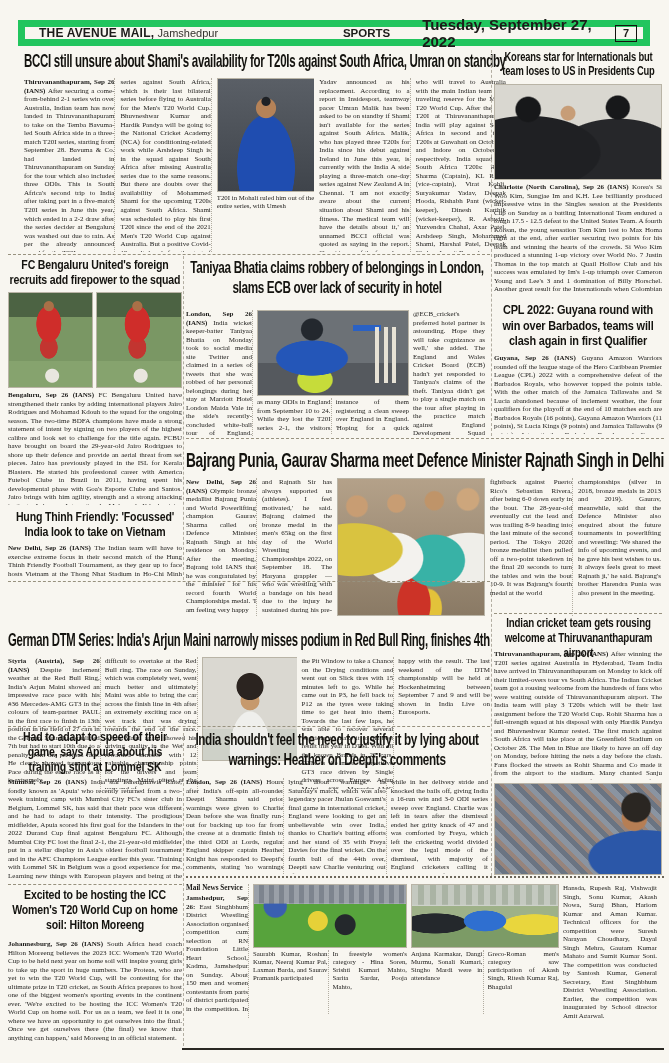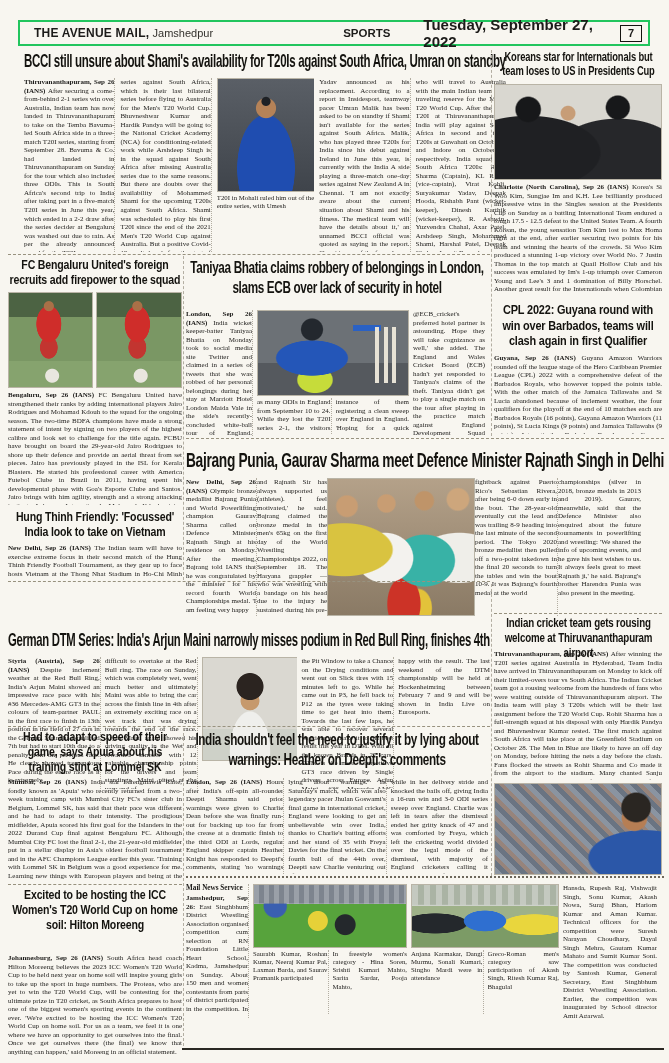--- a/index.html
+++ b/index.html
@@ -1,18 +1,18 @@
 <!DOCTYPE html>
 <html><head>
 <meta charset="utf-8">
 <style>
   html,body{margin:0;padding:0;background:#e9e7e0;}
   .page{position:relative;width:669px;height:1063px;background:#f8f6f0;font-family:"Liberation Serif",serif;color:#1c1b19;overflow:hidden;margin:0 auto;}
   
-  .masthead{position:absolute;left:18px;top:20px;width:632px;height:26px;border:2px solid #22c55e;display:flex;align-items:center;background:#f8f6f0;box-sizing:border-box;}
+  .masthead{position:absolute;left:18px;top:20px;width:632px;height:26px;border:7px solid #22c55e;display:flex;align-items:center;background:#f8f6f0;box-sizing:border-box;}
   .mh-left{flex:0 0 44%;padding-left:14px;font-family:"Liberation Sans",sans-serif;font-size:12px;}
   .mh-paper{font-weight:bold;letter-spacing:.2px;}
   .mh-city{font-size:11px;color:#34322d;}
   .mh-center{flex:0 0 18%;text-align:center;font-family:"Liberation Sans",sans-serif;font-weight:bold;font-size:11.5px;}
   .mh-right{flex:1;display:flex;align-items:center;justify-content:flex-end;gap:8px;padding-right:6px;font-family:"Liberation Sans",sans-serif;}
   .mh-date{font-weight:bold;font-size:15px;}
   .mh-pagebox{border:1.5px solid #14130f;font-weight:bold;font-size:11px;padding:0 7px;line-height:15px;}
   
   .hl-big{font-family:"Liberation Sans",sans-serif;font-weight:bold;color:#14130f;letter-spacing:-.5px;}
   .fitx{display:inline-block;white-space:nowrap;transform-origin:left center;}
@@ -184,21 +184,21 @@
       </div>
     </div>
   </div>
 
   <div class="hr-d" style="left:186px;top:438px;width:478px;"></div>
 
   <div class="abs" style="left:186px;top:448px;width:478px;">
     <div class="hl-big" style="font-size:21px;height:26px;">
       <span class="fitx" style="transform: scaleX(0.655693);">Bajrang Punia, Gaurav Sharma meet Defence Minister Rajnath Singh in Delhi</span>
     </div>
-    <div class="cols" style="margin-top:4px;height:138px;">
+    <div class="cols" style="gap:5px;margin-top:4px;height:138px;">
       <div class="col bt vdot" style="width:70px;">
         <span class="dl">New Delhi, Sep 26 (IANS)</span><span>Olympic bronze medallist Bajrang Punia and World Powerlifting champion Gaurav Sharma called on Defence Minister Rajnath Singh at his residence on Monday. After the meeting, Bajrang told IANS that he was congratulated by the minister for his record fourth World Championships medal. 'I am feeling very happy</span>
       </div>
       <div class="col bt" style="width:70px;">
         <span>and Rajnath Sir has always supported us (athletes). I feel motivated,' he said. Bajrang claimed the bronze medal in the men's 65kg on the first day of the World Wrestling Championships 2022, on September 18. The Haryana grappler — who was wrestling with a bandage on his head due to the injury he sustained during his pre-quarterfinal — produced a spirited</span>
       </div>
       <div class="photo ph-bajrang" style="width:148px;height:138px;"></div>
       <div class="col bt vdot" style="width:82px;">
         <span>fightback against Puerto Rico's Sebastian Rivera, after being 6-0 down early in the bout. The 28-year-old eventually cut the lead and was trailing 8-9 heading into the last minute of the second period. The Tokyo 2020 bronze medallist then pulled off a two-point takedown in the final 20 seconds to turn the tables and win the bout 10-9. It was Bajrang's fourth medal at the world</span>
       </div>
@@ -221,21 +221,21 @@
       <div class="col bt vdot" style="width:92px;">
         <span>difficult to overtake at the Red Bull ring. The race on Sunday, which was completely wet, went much better and ultimately Maini was able to bring the car across the finish line in 4th after an extremely exciting race on a wet track that was drying towards the end of the race. Arjun Maini again showed his driving quality in the Wet and rewarded himself with 12 valuable championship points for the drivers' and team standings. Maini pitted at the very end of</span>
       </div>
       <div class="col" style="width:96px;">
         <div class="photo ph-maini" style="width:96px;height:104px;"></div>
       </div>
       <div class="col bt vdot" style="width:92px;">
         <span>the Pit Window to take a Chance on the Drying conditions and went out on Slick tires with 15 minutes left to go. While he came out in P3, he fell back to P12 as the tyres were taking time to get heat into them. Towards the last few laps, he was able to recover several positions to make it to his best result this year in DTM. With all the known Brands in 27 cars, DTM is the most Competitive GT3 race driven by Single drivers across Europe. Arjun Maini, #36 Mercedes-AMG GT3 'I'm very</span>
       </div>
       <div class="col bt" style="width:92px;">
-        <span>happy with the result. The last weekend of the DTM championship will be held at Hockenheimring between February 7 and 9 and will be shown in India Live on Eurosports.</span>
+        <span>happy with the result. The last weekend of the DTM championship will be held at Hockenheimring between September 7 and 9 and will be shown in India Live on Eurosports.</span>
       </div>
     </div>
   </div>
 
   <div class="hr-d" style="left:8px;top:726px;width:482px;"></div>
 
   <div class="abs" style="left:8px;top:730px;width:174px;">
     <div class="hl-med" style="font-size:12.5px;height:46px;">
       <span class="cx" style="width:206px;margin-left:calc(50% - 103px);transform:scaleX(0.845);">Had to adapt to speed of their game, says Apuia about his training stint at Lommel SK</span>
     </div>
@@ -243,21 +243,21 @@
       <span class="dl">Mumbai, Sep 26 (IANS)</span><span>India star Lalengmawia Ralte, fondly known as 'Apuia' who recently returned from a two-week training camp with Mumbai City FC's sister club in Belgium, Lommel SK, has said that their pace was different and he had to adapt to their intensity. The prodigious midfielder, Apuia scored his first goal for the Islanders in the 2022 Durand Cup final against Bengaluru FC. Although Mumbai City FC lost the final 2-1, the 21-year-old midfielder put in a stellar display in Asia's oldest football tournament and in the AFC Champions League earlier this year. 'Training with Lommel SK in Belgium was a good experience for me. Learning new things with European players and being at the top of the game was a great experience. I gained a lot of knowledge, which is the most important thing for me,' said Apuia, talking about his training stint at Lommel SK.</span>
     </div>
   </div>
 
   <div class="hr-d" style="left:8px;top:884px;width:174px;"></div>
 
   <div class="abs" style="left:8px;top:888px;width:174px;">
     <div class="hl-med" style="font-size:12.5px;height:46px;">
       <span class="cx" style="width:206px;margin-left:calc(50% - 103px);transform:scaleX(0.845);">Excited to be hosting the ICC Women's T20 World Cup on home soil: Hilton Moreeng</span>
     </div>
-    <div class="bt" style="margin-top:20px;height:104px;">
+    <div class="bt" style="margin-top:6px;height:104px;">
       <span class="dl">Johannesburg, Sep 26 (IANS)</span><span>South Africa head coach Hilton Moreeng believes the 2023 ICC Women's T20 World Cup to be held next year on home soil will inspire young girls to take up the sport in huge numbers. The Proteas, who are yet to win the T20 World Cup, will be contesting for the ultimate prize in T20 cricket, as South Africa prepares to host one of the biggest women's sporting events in the continent ever. 'We're excited to be hosting the ICC Women's T20 World Cup on home soil. For us as a team, we feel it is one where we have an opportunity to get ourselves into the final. Once we get ourselves there (the final) we know that anything can happen,' said Moreeng in an official statement.</span>
     </div>
   </div>
 
   <div class="abs" style="left:186px;top:730px;width:302px;">
     <div class="hl-big" style="font-size:17px;height:46px;text-align:center;">
       <span class="cx" style="width:440px;margin-left:calc(50% - 220px);transform:scaleX(0.69);line-height:1.15;">India shouldn't feel the need to justify it by lying about warnings: Heather on Deepti's comments</span>
     </div>
     <div class="cols" style="gap:4px;margin-top:2px;height:96px;">
       <div class="col bt vdot" style="width:98px;">

